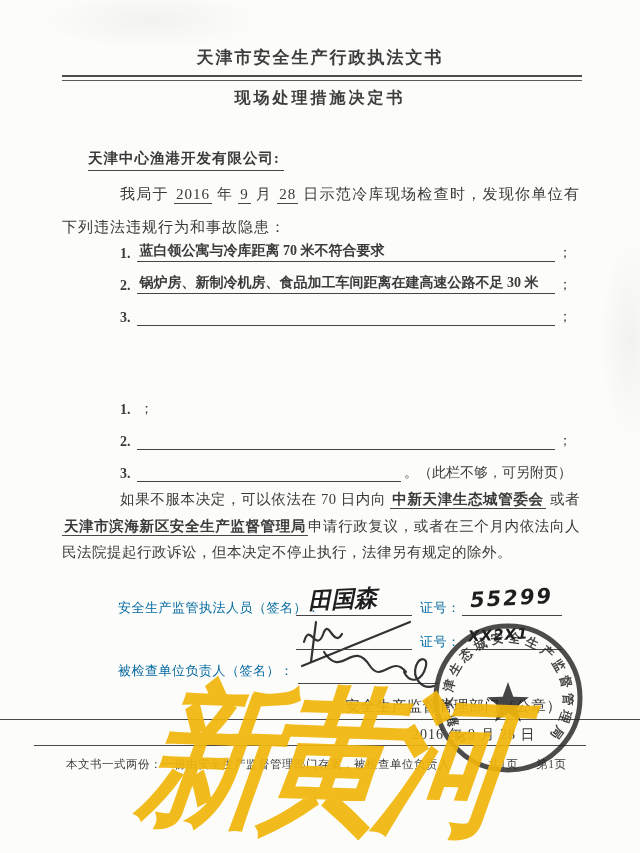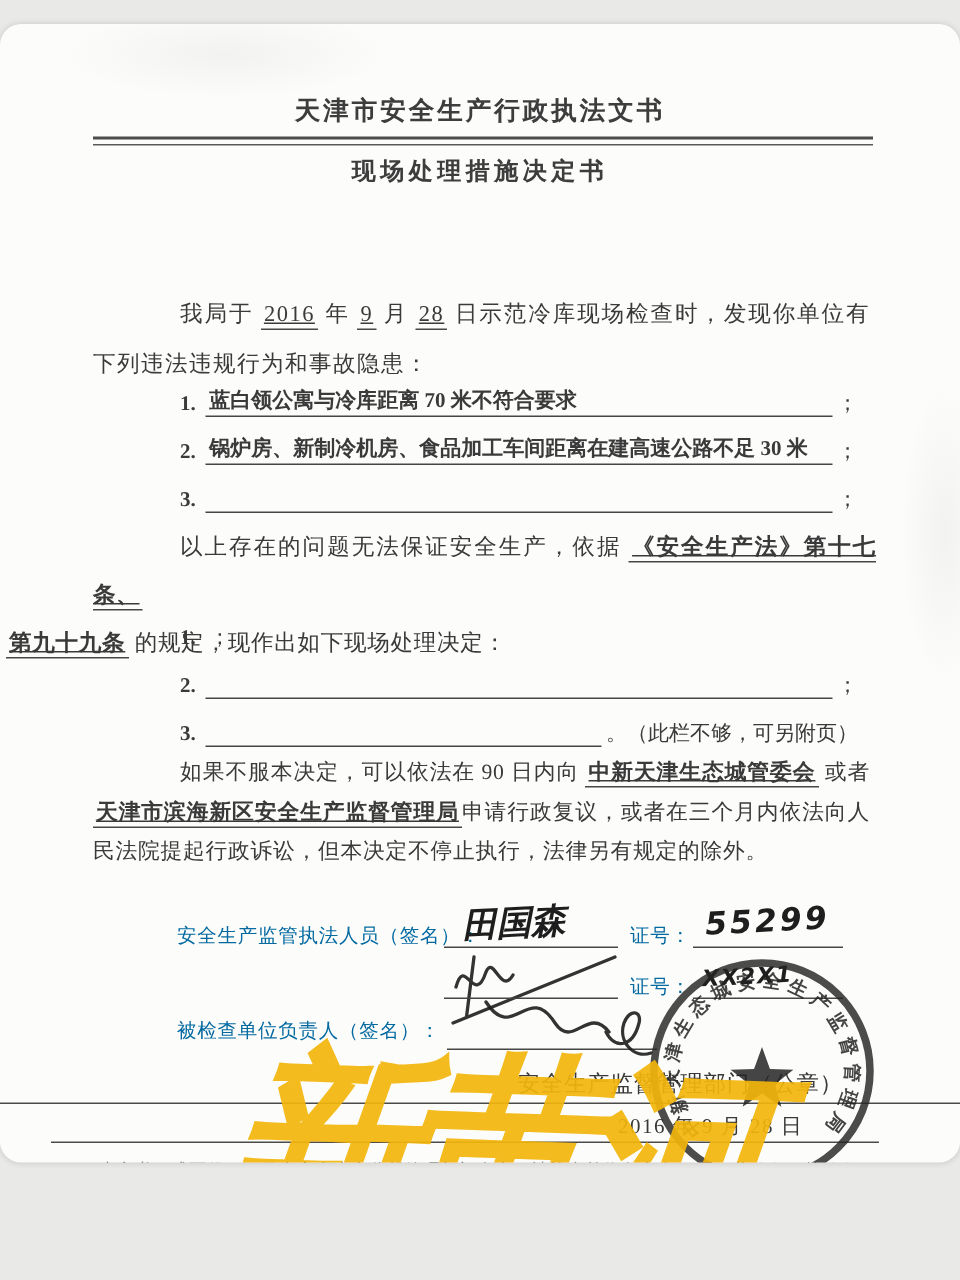--- a/index.html
+++ b/index.html
@@ -1,35 +1,34 @@
 <!DOCTYPE html>
 <html><head>
 <meta charset="utf-8">
 <style>
   html,body{margin:0;padding:0;background:#e9e9e7;}
   .page{
-    position:relative;width:640px;height:759px;margin:16px auto;
+    position:relative;width:640px;height:853px;margin:0 auto;
     background:#fcfcfa;overflow:hidden;color:#3a3a3a;
     font-family:"Liberation Serif","DejaVu Serif",serif;
     box-shadow:0 0 4px rgba(0,0,0,.15);
-    border-radius:14px;
   }
   .smudge{position:absolute;pointer-events:none;background:radial-gradient(ellipse at center,rgba(110,110,110,.07),transparent 70%);}
   .abs{position:absolute;}
   .center{left:0;right:0;text-align:center;}
   .header-title{top:46px;font-size:17px;letter-spacing:2px;color:#3d3d3d;font-weight:bold;}
   .double-rule{top:75px;left:62px;width:520px;height:3px;border-top:2px solid #4c4c4c;border-bottom:1px solid #5a5a5a;}
   .doc-title{top:88px;font-size:16px;letter-spacing:3px;font-weight:bold;color:#3d3d3d;}
   .doc-number{top:121px;font-size:12.5px;letter-spacing:1px;color:#454545;}
   .addressee{top:149px;left:88px;font-size:14.5px;font-weight:bold;border-bottom:1.5px solid #474747;padding:0 4px 2px 0;letter-spacing:1px;}
   .para{font-size:15px;line-height:33px;letter-spacing:1px;text-align:justify;}
   .intro{top:178px;left:62px;width:518px;text-indent:58px;}
   .basis{top:333px;left:62px;width:522px;text-indent:58px;letter-spacing:.5px;line-height:32px;}
   .appeal{top:486px;left:62px;width:518px;text-indent:58px;font-size:14.5px;line-height:26.5px;letter-spacing:.5px;}
-  .u{border-bottom:1.5px solid #474747;padding:0 2px 1px;text-decoration:underline;}
+  .u{border-bottom:1.5px solid #474747;padding:0 2px 1px;}
   .list{left:120px;width:452px;}
   .v-list{top:240px;}
   .d-list{top:396px;}
   .row{display:flex;align-items:flex-end;font-size:14px;letter-spacing:0;height:22px;margin-bottom:10px;}
   .row .no{margin-right:6px;font-weight:bold;}
   .row .fill{flex:1;border-bottom:1.5px solid #454545;padding:0 3px 1px;white-space:nowrap;overflow:hidden;font-weight:bold;}
   .row .tail{margin-left:3px;}
   .label{font-size:13px;letter-spacing:.5px;color:#0369a1;}
   .hand{font-family:"DejaVu Sans",sans-serif;font-style:italic;font-weight:bold;color:#1e1e1e;display:inline-block;transform:rotate(-3deg);}
   .uline{position:absolute;height:0;border-bottom:1.5px solid #454545;}
@@ -57,20 +56,21 @@
 
 <div class="page">
 
   <div class="smudge" style="top:-10px;left:40px;width:220px;height:60px;"></div>
   <div class="smudge" style="top:240px;left:600px;width:60px;height:200px;"></div>
 
   <div class="abs center header-title">天津市安全生产行政执法文书</div>
   <div class="abs double-rule"></div>
   <div class="abs center doc-title">现场处理措施决定书</div>
 
+  <div class="abs addressee">天津中心渔港开发有限公司:</div>
 
   <div class="abs para intro">
     <span>我局于 </span><span class="u">2016</span><span> 年 </span><span class="u">9</span><span> 月 </span><span class="u">28</span><span> 日</span><span>示范冷库</span><span>现场检查时，发现你单位有下列违法违规行为和事故隐患：</span>
   </div>
 
   <div class="abs list v-list">
     <div class="row">
       <span class="no">1.</span>
       <span class="fill">蓝白领公寓与冷库距离 70 米不符合要求</span>
       <span class="tail">；</span>
@@ -80,44 +80,40 @@
       <span class="fill">锅炉房、新制冷机房、食品加工车间距离在建高速公路不足 30 米</span>
       <span class="tail">；</span>
     </div>
     <div class="row">
       <span class="no">3.</span>
       <span class="fill"></span>
       <span class="tail">；</span>
     </div>
   </div>
 
-  <div class="abs para basis">
-    <span>以上存在的问题无法保证安全生产，依据 </span><span class="u" style="font-weight:bold;">《安全生产法》第十七条、</span><br>
-    <span class="u" style="font-weight:bold;margin-left:-58px;">第九十九条</span><span> 的规定，现作出如下现场处理决定：</span>
-  </div>
 
   <div class="abs list d-list">
     <div class="row">
       <span class="no">1.</span>
       <span class="tail">；</span>
     </div>
     <div class="row">
       <span class="no">2.</span>
       <span class="fill"></span>
       <span class="tail">；</span>
     </div>
     <div class="row">
       <span class="no">3.</span>
       <span class="fill"></span>
       <span class="tail">。（此栏不够，可另附页）</span>
     </div>
   </div>
 
   <div class="abs para appeal">
-    <span>如果不服本决定，可以依法在 </span><span>90</span><span> 日内向 </span><span class="u" style="font-weight:bold;">中新天津生态城管委会</span><span> 或者 </span><span class="u" style="font-weight:bold;">天津市滨海新区安全生产监督管理局</span><span>申请行政复议，或者在三个月内依法向人民法院提起行政诉讼，但本决定不停止执行，法律另有规定的除外。</span>
+    <span>如果不服本决定，可以依法在 </span><span>70</span><span> 日内向 </span><span class="u" style="font-weight:bold;">中新天津生态城管委会</span><span> 或者 </span><span class="u" style="font-weight:bold;">天津市滨海新区安全生产监督管理局</span><span>申请行政复议，或者在三个月内依法向人民法院提起行政诉讼，但本决定不停止执行，法律另有规定的除外。</span>
   </div>
 
   <div class="abs label" style="top:599px;left:118px;">安全生产监管执法人员（签名）：</div>
   <div class="abs hand" style="top:584px;left:308px;font-size:23px;">田国森</div>
   <div class="uline" style="top:615px;left:296px;width:116px;"></div>
 
   <div class="abs label" style="top:599px;left:420px;">证号：</div>
   <div class="abs hand" style="top:586px;left:470px;font-size:21px;letter-spacing:2px;">55299</div>
   <div class="uline" style="top:615px;left:462px;width:100px;"></div>
 

